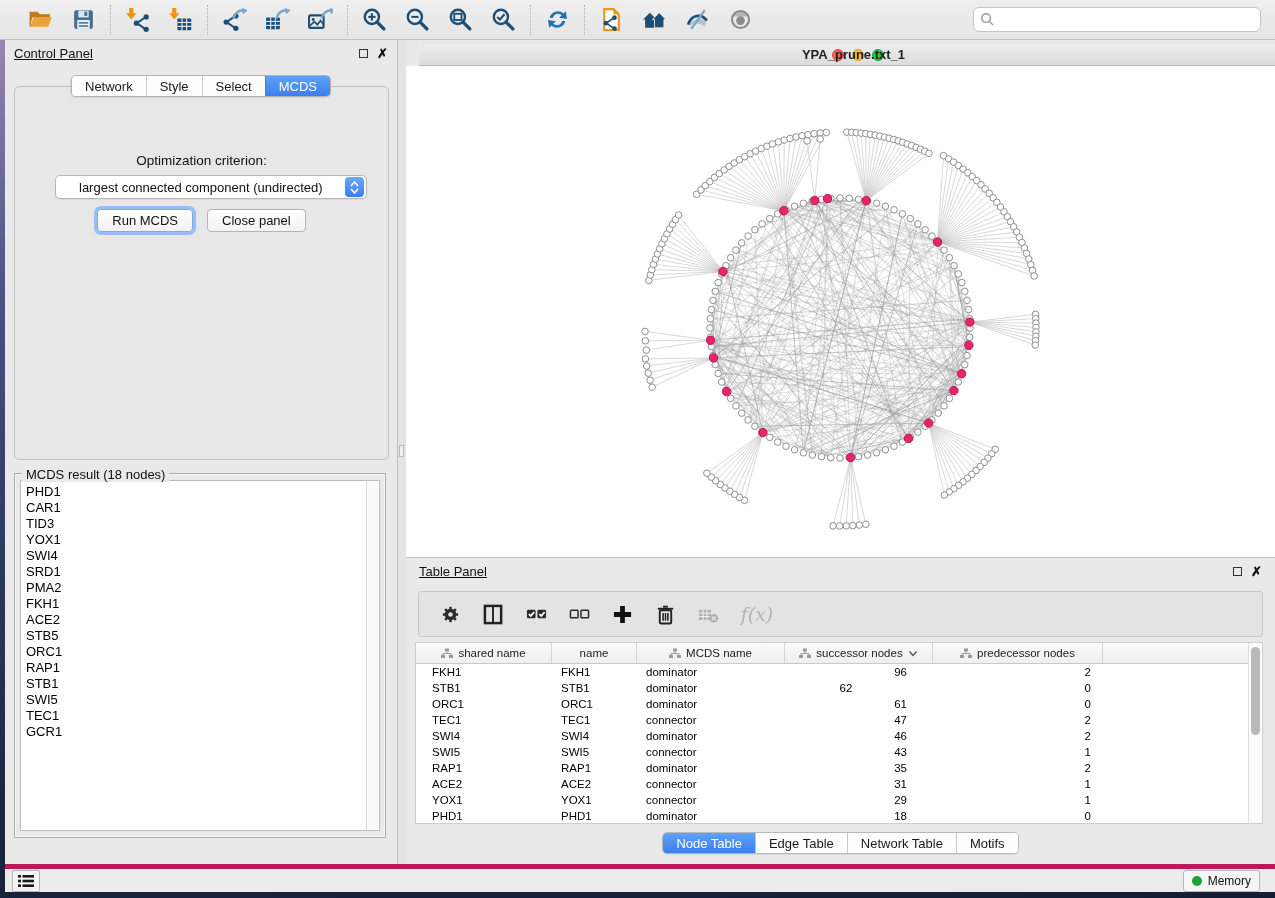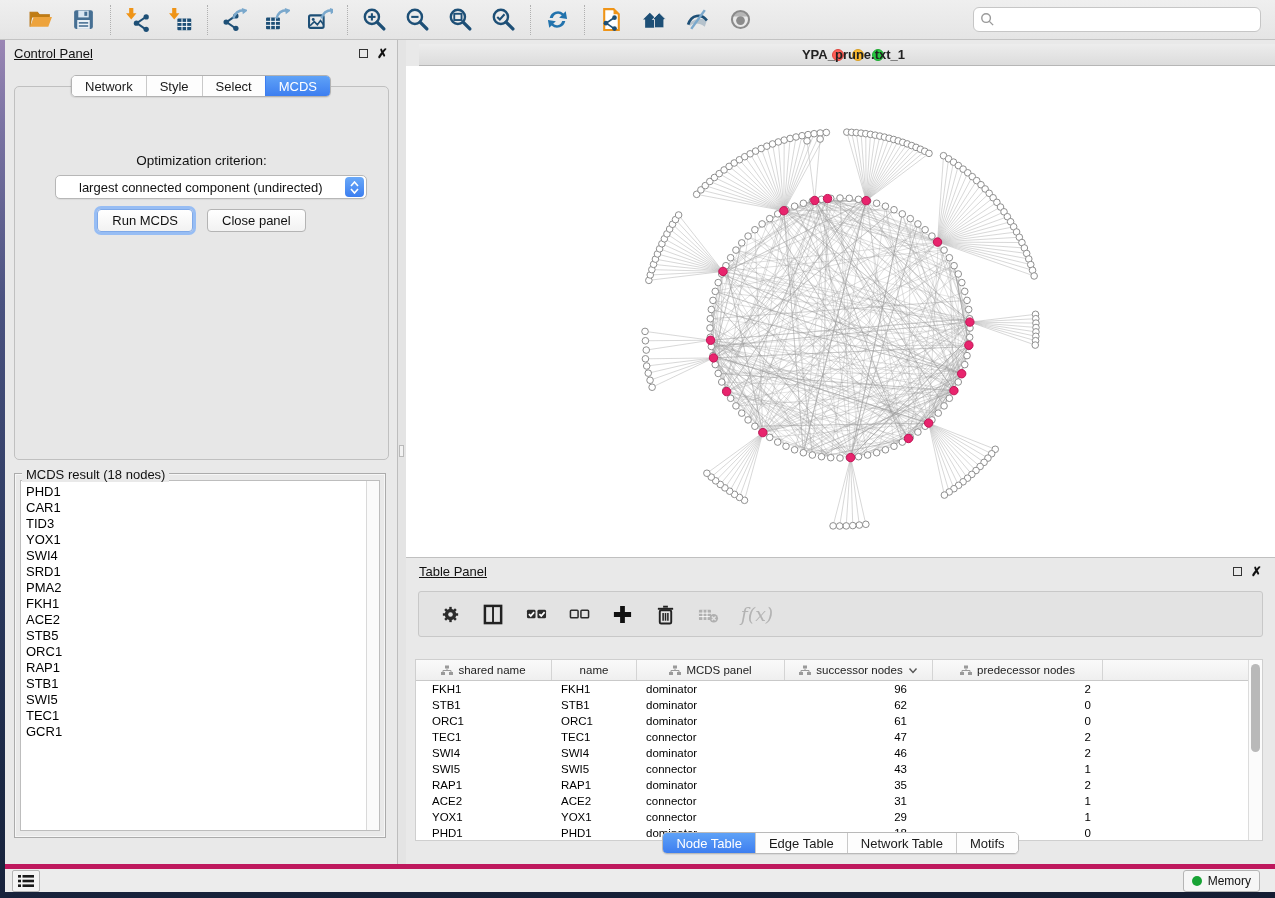--- a/index.html
+++ b/index.html
@@ -94,21 +94,21 @@
     border-top:1px solid #c0c0c0; }
   .tp-toolbar { position:absolute; left:12px; top:33px; width:845px; height:46px;
     background:#e3e3e3; border:1px solid #c8c8c8; border-radius:3px;
     display:flex; align-items:center; gap:21px; padding-left:20px; }
   .tp-icon { width:22px; height:22px; display:flex; align-items:center; justify-content:center; cursor:pointer; }
   .tp-icon.disabled { cursor:default; }
   .fx-label { font-size:19px; font-style:italic; color:#b3b3b3;
     font-family:"DejaVu Serif", serif; }
 
   .node-table { position:absolute; left:9px; top:84px; width:848px; height:182px;
-    background:#fff; border:1px solid #cfcfcf; display:flex;margin-top:17px; }
+    background:#fff; border:1px solid #cfcfcf; display:flex; }
   .nt-main { flex:1; overflow:hidden; }
   .nt-header { display:flex; height:21px; background:linear-gradient(#fafafa,#efefef);
     border-bottom:1px solid #c9c9c9; }
   .nt-hcell { display:flex; align-items:center; justify-content:center; gap:5px;
     font-size:11.5px; color:#222; border-right:1px solid #d4d4d4; cursor:pointer; }
   .nt-hcell.filler { border-right:none; flex:1; cursor:default; }
   .nt-row { display:flex; height:16px; align-items:center; cursor:pointer; }
   .nt-cell { font-size:11.5px; color:#000; white-space:nowrap; overflow:hidden; }
   .nt-scrollbar { width:14px; border-left:1px solid #dcdcdc; background:#fbfbfb; position:relative; }
   .nt-thumb { position:absolute; left:2px; top:4px; width:9px; height:88px; border-radius:5px;
@@ -1270,21 +1270,21 @@
           </div>
           <div class="nt-hcell" style="width: 148px;">
             <svg width="12" height="11" viewBox="0 0 12 11">
               <g fill="#9a9a9a">
                 <rect x="4" y="0.5" width="4" height="3"></rect>
                 <rect x="0" y="7" width="4" height="3"></rect>
                 <rect x="8" y="7" width="4" height="3"></rect>
               </g>
               <path d="M6 3.5 V5.5 M2 7 V5.5 h8 V7" fill="none" stroke="#9a9a9a" stroke-width="1"></path>
             </svg>
-            <span>MCDS panel</span>
+            <span>MCDS name</span>
           </div>
           <div class="nt-hcell" style="width: 148px;">
             <svg width="12" height="11" viewBox="0 0 12 11">
               <g fill="#9a9a9a">
                 <rect x="4" y="0.5" width="4" height="3"></rect>
                 <rect x="0" y="7" width="4" height="3"></rect>
                 <rect x="8" y="7" width="4" height="3"></rect>
               </g>
               <path d="M6 3.5 V5.5 M2 7 V5.5 h8 V7" fill="none" stroke="#9a9a9a" stroke-width="1"></path>
             </svg>
@@ -1311,21 +1311,21 @@
             <div class="nt-cell" style="width: 136px; text-align: left; padding-left: 16px;">FKH1</div>
             <div class="nt-cell" style="width: 85px; text-align: left; padding-left: 9px;">FKH1</div>
             <div class="nt-cell" style="width: 148px; text-align: left; padding-left: 9px;">dominator</div>
             <div class="nt-cell" style="width: 148px; text-align: right; padding-right: 26px;">96</div>
             <div class="nt-cell" style="width: 170px; text-align: right; padding-right: 12px;">2</div>
           </div>
           <div class="nt-row">
             <div class="nt-cell" style="width: 136px; text-align: left; padding-left: 16px;">STB1</div>
             <div class="nt-cell" style="width: 85px; text-align: left; padding-left: 9px;">STB1</div>
             <div class="nt-cell" style="width: 148px; text-align: left; padding-left: 9px;">dominator</div>
-            <div class="nt-cell" style="width: 148px; text-align: right; padding-right: 26px;">62</div>
+            <div class="nt-cell" style="width: 148px; text-align: center; padding-right: 26px;">62</div>
             <div class="nt-cell" style="width: 170px; text-align: right; padding-right: 12px;">0</div>
           </div>
           <div class="nt-row">
             <div class="nt-cell" style="width: 136px; text-align: left; padding-left: 16px;">ORC1</div>
             <div class="nt-cell" style="width: 85px; text-align: left; padding-left: 9px;">ORC1</div>
             <div class="nt-cell" style="width: 148px; text-align: left; padding-left: 9px;">dominator</div>
             <div class="nt-cell" style="width: 148px; text-align: right; padding-right: 26px;">61</div>
             <div class="nt-cell" style="width: 170px; text-align: right; padding-right: 12px;">0</div>
           </div>
           <div class="nt-row">

